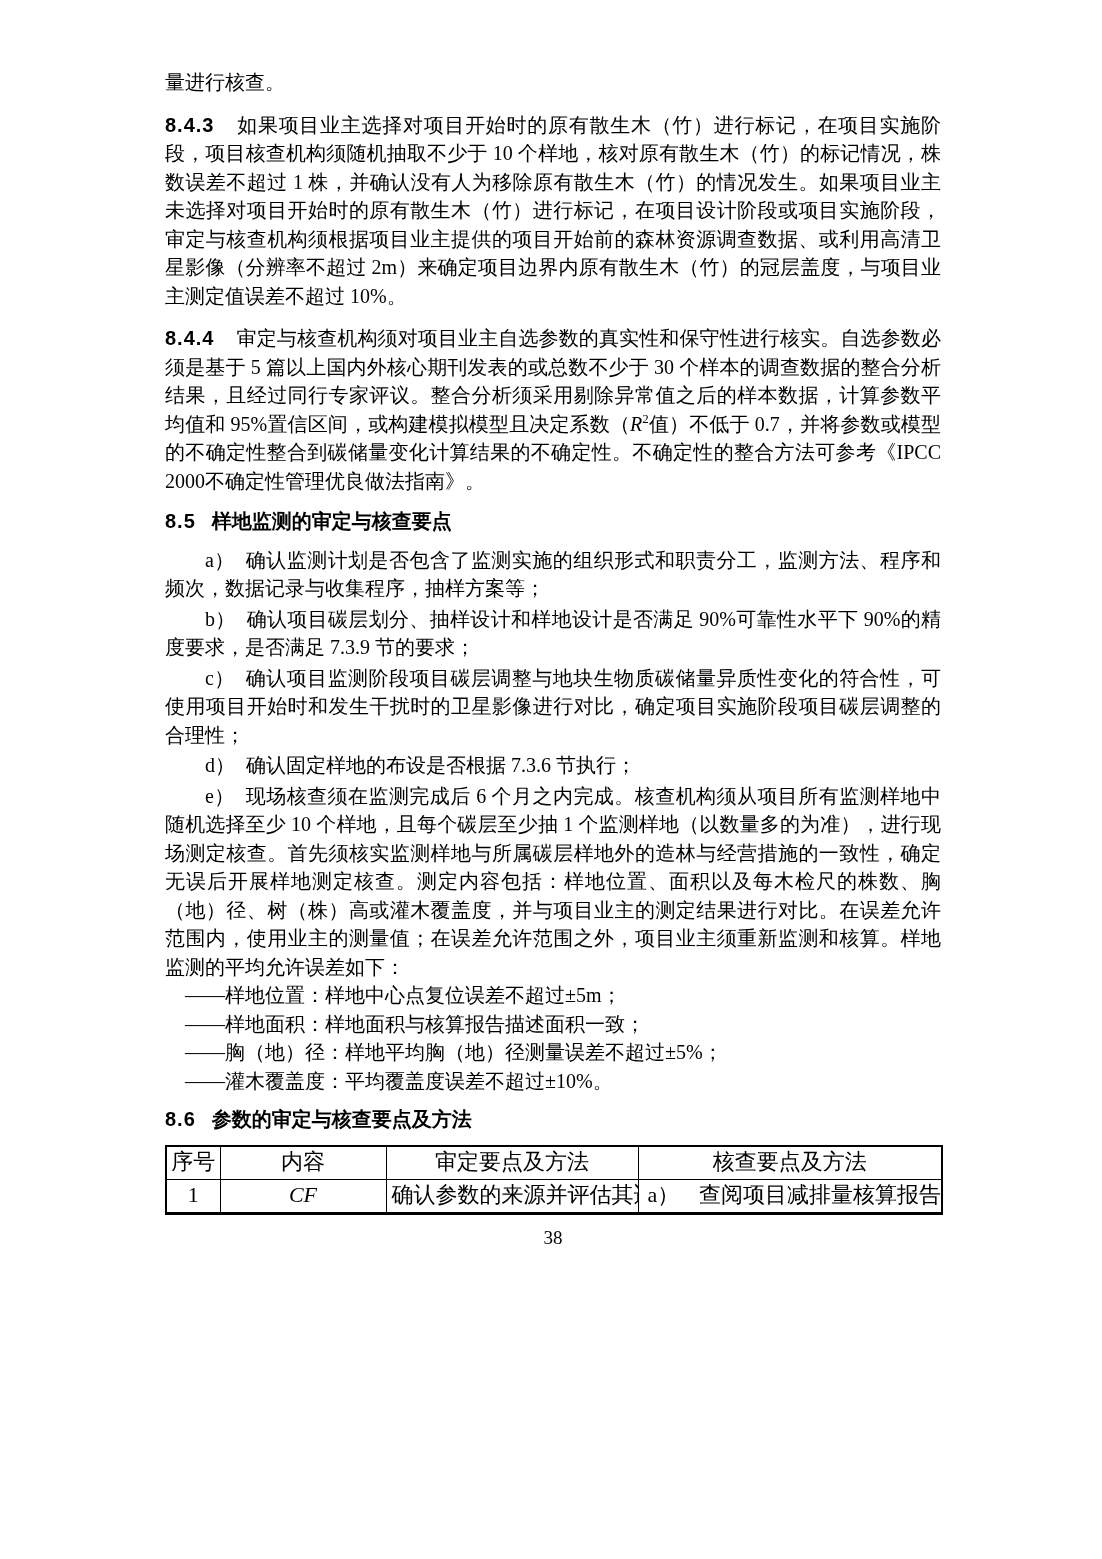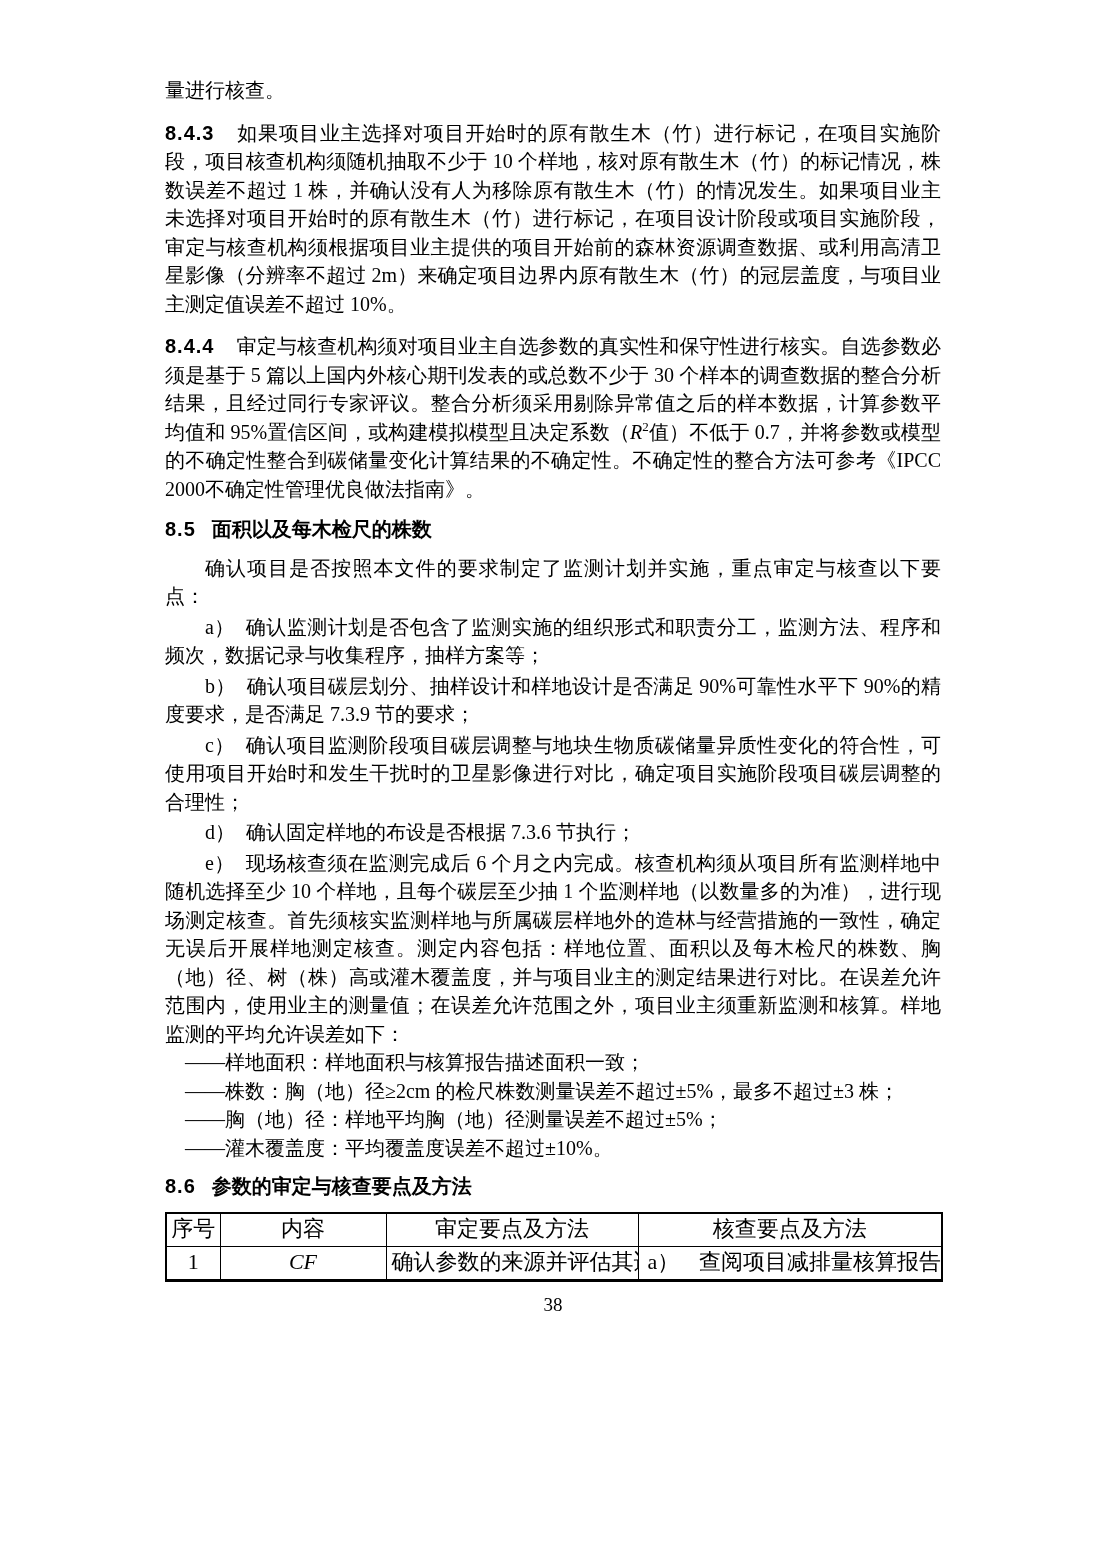--- a/index.html
+++ b/index.html
@@ -8,21 +8,21 @@
     width:1102px;height:1559px;
     background:#ffffff;
     overflow:hidden;
     color:#000;
     font-family:"Liberation Serif","DejaVu Serif",serif;
     font-size:20px;
     line-height:28.5px;
   }
   .content{
     position:absolute;
-    left:165px;top:12px;
+    left:165px;top:4px;
     width:776px;
     padding-top:64px;
     text-align:justify;
   }
   p{margin:0;}
   .clause{margin-top:14px;}
   .clause-num{
     font-family:"Liberation Sans","DejaVu Sans",sans-serif;
     font-weight:bold;
     margin-right:1.1em;
@@ -84,36 +84,35 @@
 
 <div class="page">
   <div class="content">
 
     <p class="para">量进行核查。</p>
 
     <p class="clause"><span class="clause-num">8.4.3</span><span>如果项目业主选择对项目开始时的原有散生木（竹）进行标记，在项目实施阶段，项目核查机构须随机抽取不少于 10 个样地，核对原有散生木（竹）的标记情况，株数误差不超过 1 株，并确认没有人为移除原有散生木（竹）的情况发生。如果项目业主未选择对项目开始时的原有散生木（竹）进行标记，在项目设计阶段或项目实施阶段，审定与核查机构须根据项目业主提供的项目开始前的森林资源调查数据、或利用高清卫星影像（分辨率不超过 2m）来确定项目边界内原有散生木（竹）的冠层盖度，与项目业主测定值误差不超过 10%。</span></p>
 
     <p class="clause"><span class="clause-num">8.4.4</span><span>审定与核查机构须对项目业主自选参数的真实性和保守性进行核实。自选参数必须是基于 5 篇以上国内外核心期刊发表的或总数不少于 30 个样本的调查数据的整合分析结果，且经过同行专家评议。整合分析须采用剔除异常值之后的样本数据，计算参数平均值和 95%置信区间，或构建模拟模型且决定系数（</span><span class="var">R</span><sup>2</sup><span>值）不低于 0.7，并将参数或模型的不确定性整合到碳储量变化计算结果的不确定性。不确定性的整合方法可参考《IPCC 2000不确定性管理优良做法指南》。</span></p>
 
-    <h2 class="section-heading"><span class="sec-num">8.5</span><span>面积以及每木检尺的株数</span></h2>
+    <h2 class="section-heading"><span class="sec-num">8.5</span><span>样地监测的审定与核查要点</span></h2>
 
-    <p class="indent">确认项目是否按照本文件的要求制定了监测计划并实施，重点审定与核查以下要点：</p>
 
     <p class="list-item"><span class="item-label">a）</span><span>确认监测计划是否包含了监测实施的组织形式和职责分工，监测方法、程序和频次，数据记录与收集程序，抽样方案等；</span></p>
 
     <p class="list-item"><span class="item-label">b）</span><span>确认项目碳层划分、抽样设计和样地设计是否满足 90%可靠性水平下 90%的精度要求，是否满足 7.3.9 节的要求；</span></p>
 
     <p class="list-item"><span class="item-label">c）</span><span>确认项目监测阶段项目碳层调整与地块生物质碳储量异质性变化的符合性，可使用项目开始时和发生干扰时的卫星影像进行对比，确定项目实施阶段项目碳层调整的合理性；</span></p>
 
     <p class="list-item"><span class="item-label">d）</span><span>确认固定样地的布设是否根据 7.3.6 节执行；</span></p>
 
     <p class="list-item"><span class="item-label">e）</span><span>现场核查须在监测完成后 6 个月之内完成。核查机构须从项目所有监测样地中随机选择至少 10 个样地，且每个碳层至少抽 1 个监测样地（以数量多的为准），进行现场测定核查。首先须核实监测样地与所属碳层样地外的造林与经营措施的一致性，确定无误后开展样地测定核查。测定内容包括：样地位置、面积以及每木检尺的株数、胸（地）径、树（株）高或灌木覆盖度，并与项目业主的测定结果进行对比。在误差允许范围内，使用业主的测量值；在误差允许范围之外，项目业主须重新监测和核算。样地监测的平均允许误差如下：</span></p>
 
+    <p class="tol-item">——样地位置：样地中心点复位误差不超过±5m；</p>
     <p class="tol-item">——样地面积：样地面积与核算报告描述面积一致；</p>
-    <p class="tol-item">——株数：胸（地）径≥2cm 的检尺株数测量误差不超过±5%，最多不超过±3 株；</p>
     <p class="tol-item">——胸（地）径：样地平均胸（地）径测量误差不超过±5%；</p>
     <p class="tol-item">——灌木覆盖度：平均覆盖度误差不超过±10%。</p>
 
     <h2 class="section-heading h86"><span class="sec-num">8.6</span><span>参数的审定与核查要点及方法</span></h2>
 
 
 
     <table>
       <colgroup>
         <col style="width:54px">

